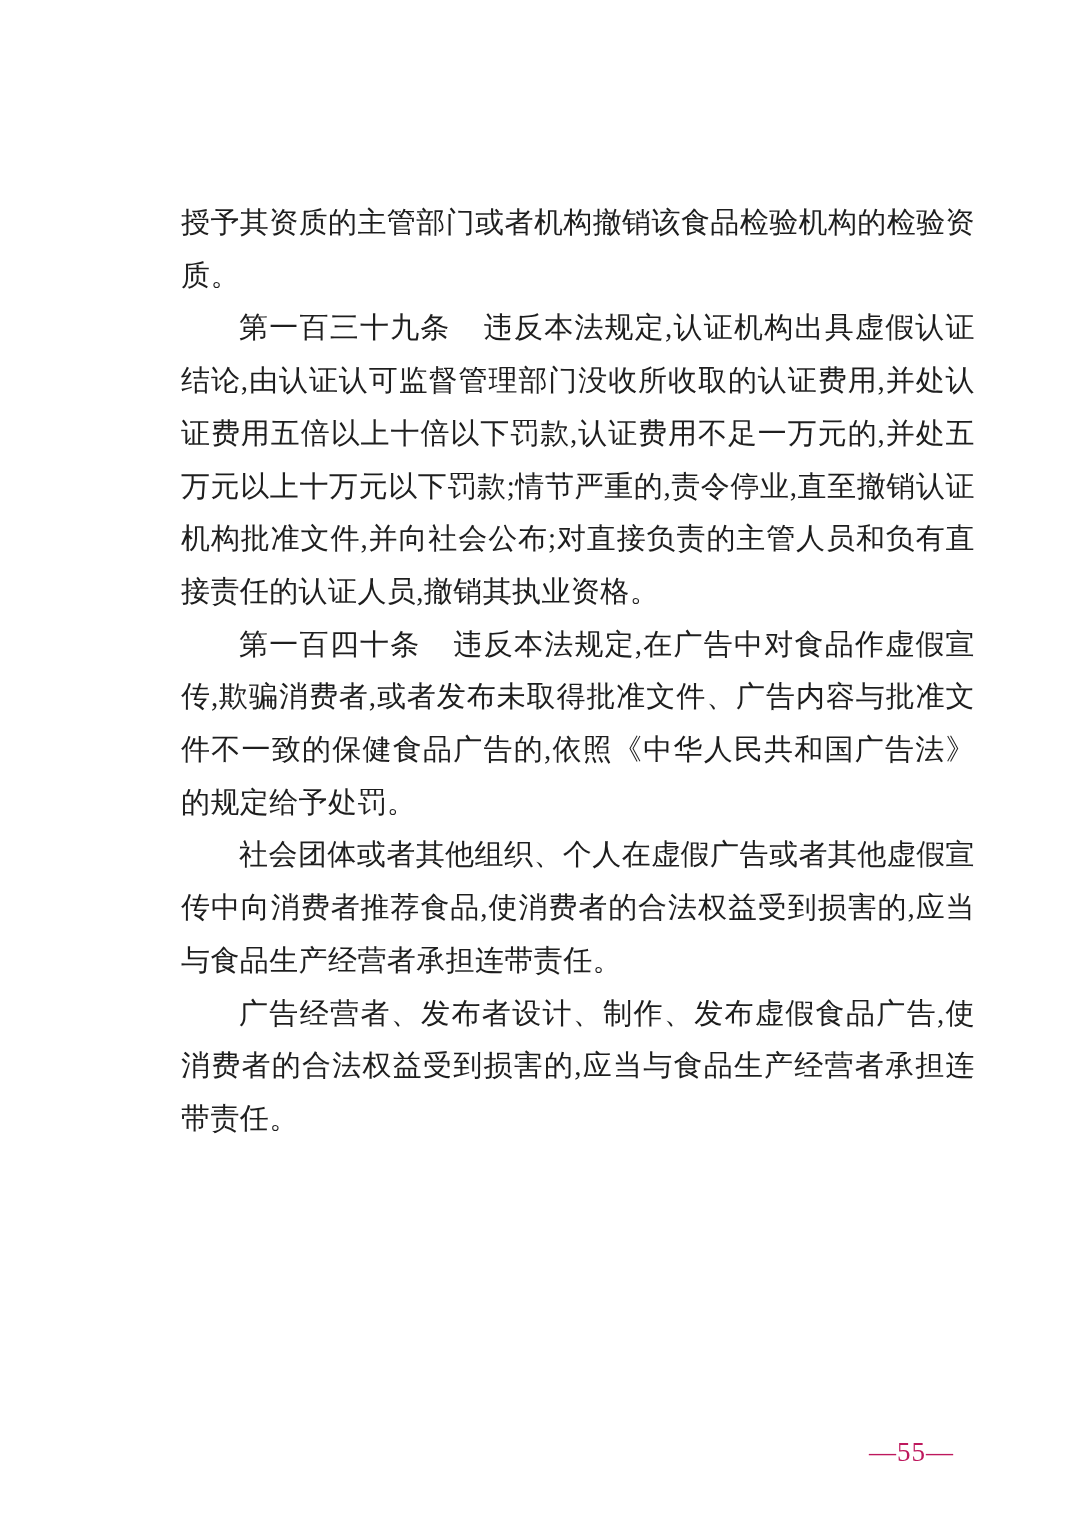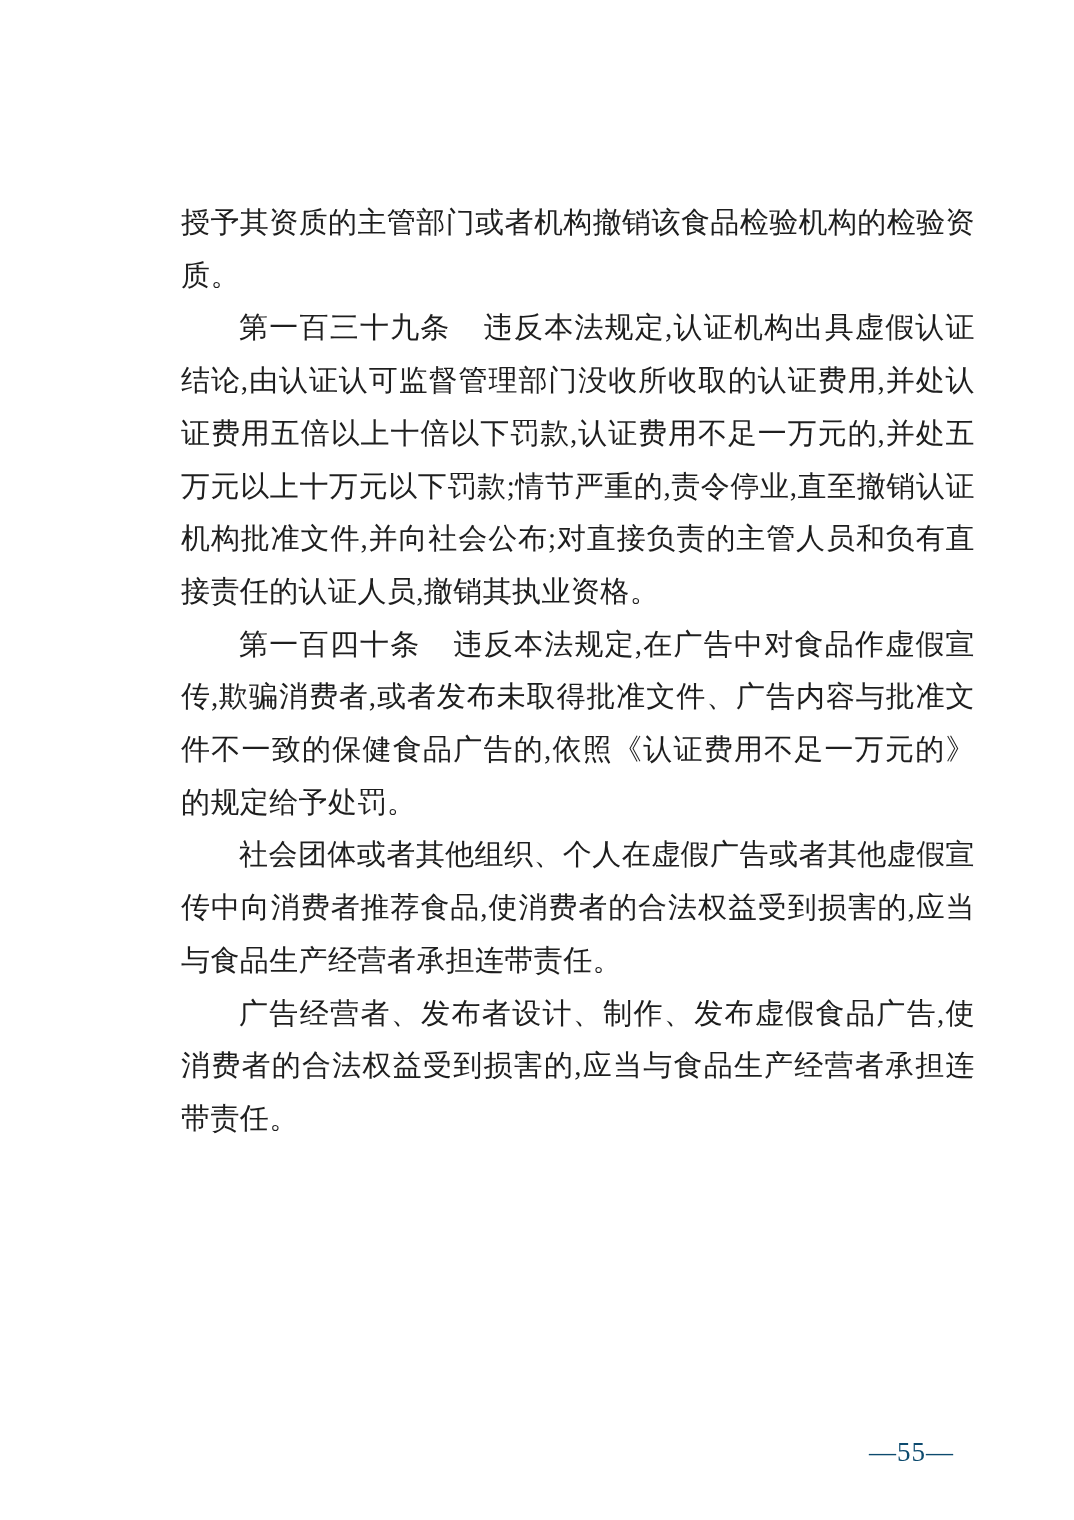--- a/index.html
+++ b/index.html
@@ -41,21 +41,21 @@
     font-weight: 400;
     font-family: "Liberation Sans", "DejaVu Sans", sans-serif;
     margin-right: 0.85em;
   }
   .page-number {
     position: absolute;
     right: 158px;
     bottom: 40px;
     font-size: 27px;
     letter-spacing: 1px;
-    color: #0c4a6e;
+    color: #be185d;
     font-family: "Liberation Serif", "DejaVu Serif", serif;
   }
 </style>
 </head>
 <body>
 
 <div class="page">
 
   <div class="body-text">
 
@@ -65,21 +65,21 @@
 
 
     <p class="para">
       <span class="article-lead">第一百三十九条</span>
       <span>违反本法规定,认证机构出具虚假认证结论,由认证认可监督管理部门没收所收取的认证费用,并处认证费用五倍以上十倍以下罚款,认证费用不足一万元的,并处五万元以上十万元以下罚款;情节严重的,责令停业,直至撤销认证机构批准文件,并向社会公布;对直接负责的主管人员和负有直接责任的认证人员,撤销其执业资格。</span>
     </p>
 
 
     <p class="para">
       <span class="article-lead">第一百四十条</span>
-      <span>违反本法规定,在广告中对食品作虚假宣传,欺骗消费者,或者发布未取得批准文件、广告内容与批准文件不一致的保健食品广告的,依照《认证费用不足一万元的》的规定给予处罚。</span>
+      <span>违反本法规定,在广告中对食品作虚假宣传,欺骗消费者,或者发布未取得批准文件、广告内容与批准文件不一致的保健食品广告的,依照《中华人民共和国广告法》的规定给予处罚。</span>
     </p>
 
     <p class="para">
       <span>社会团体或者其他组织、个人在虚假广告或者其他虚假宣传中向消费者推荐食品,使消费者的合法权益受到损害的,应当与食品生产经营者承担连带责任。</span>
     </p>
 
     <p class="para">
       <span>广告经营者、发布者设计、制作、发布虚假食品广告,使消费者的合法权益受到损害的,应当与食品生产经营者承担连带责任。</span>
     </p>
 

